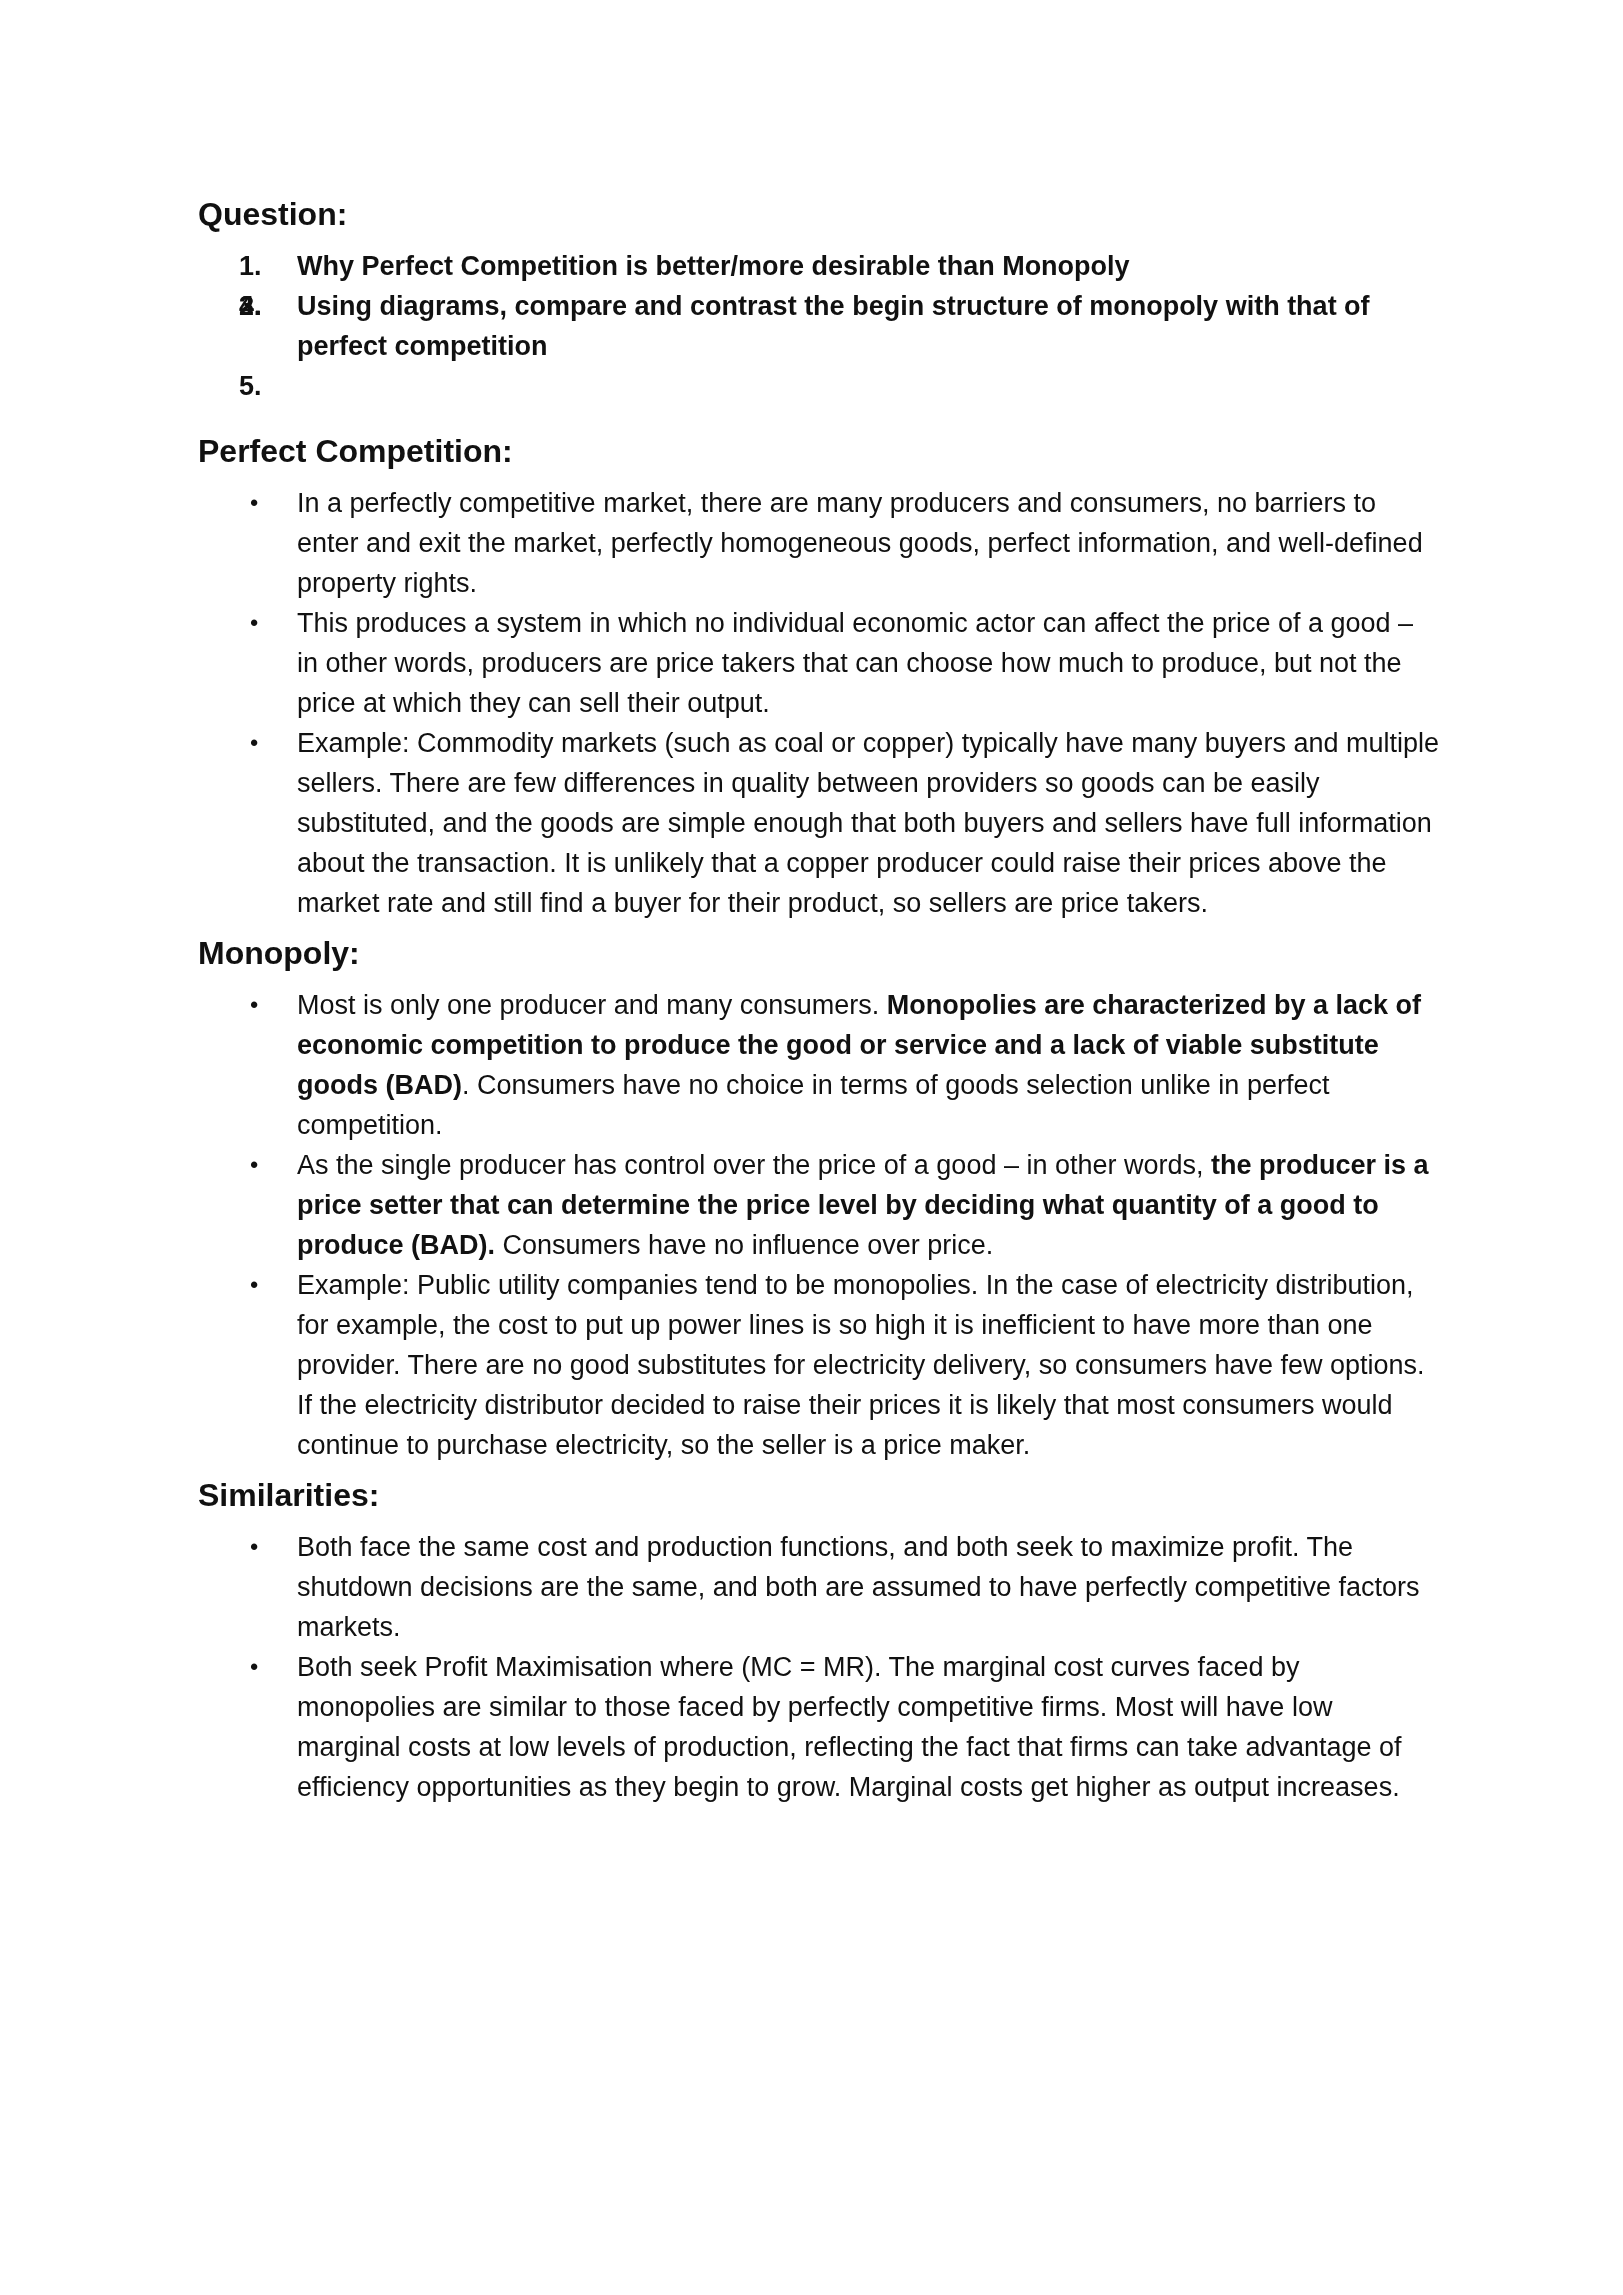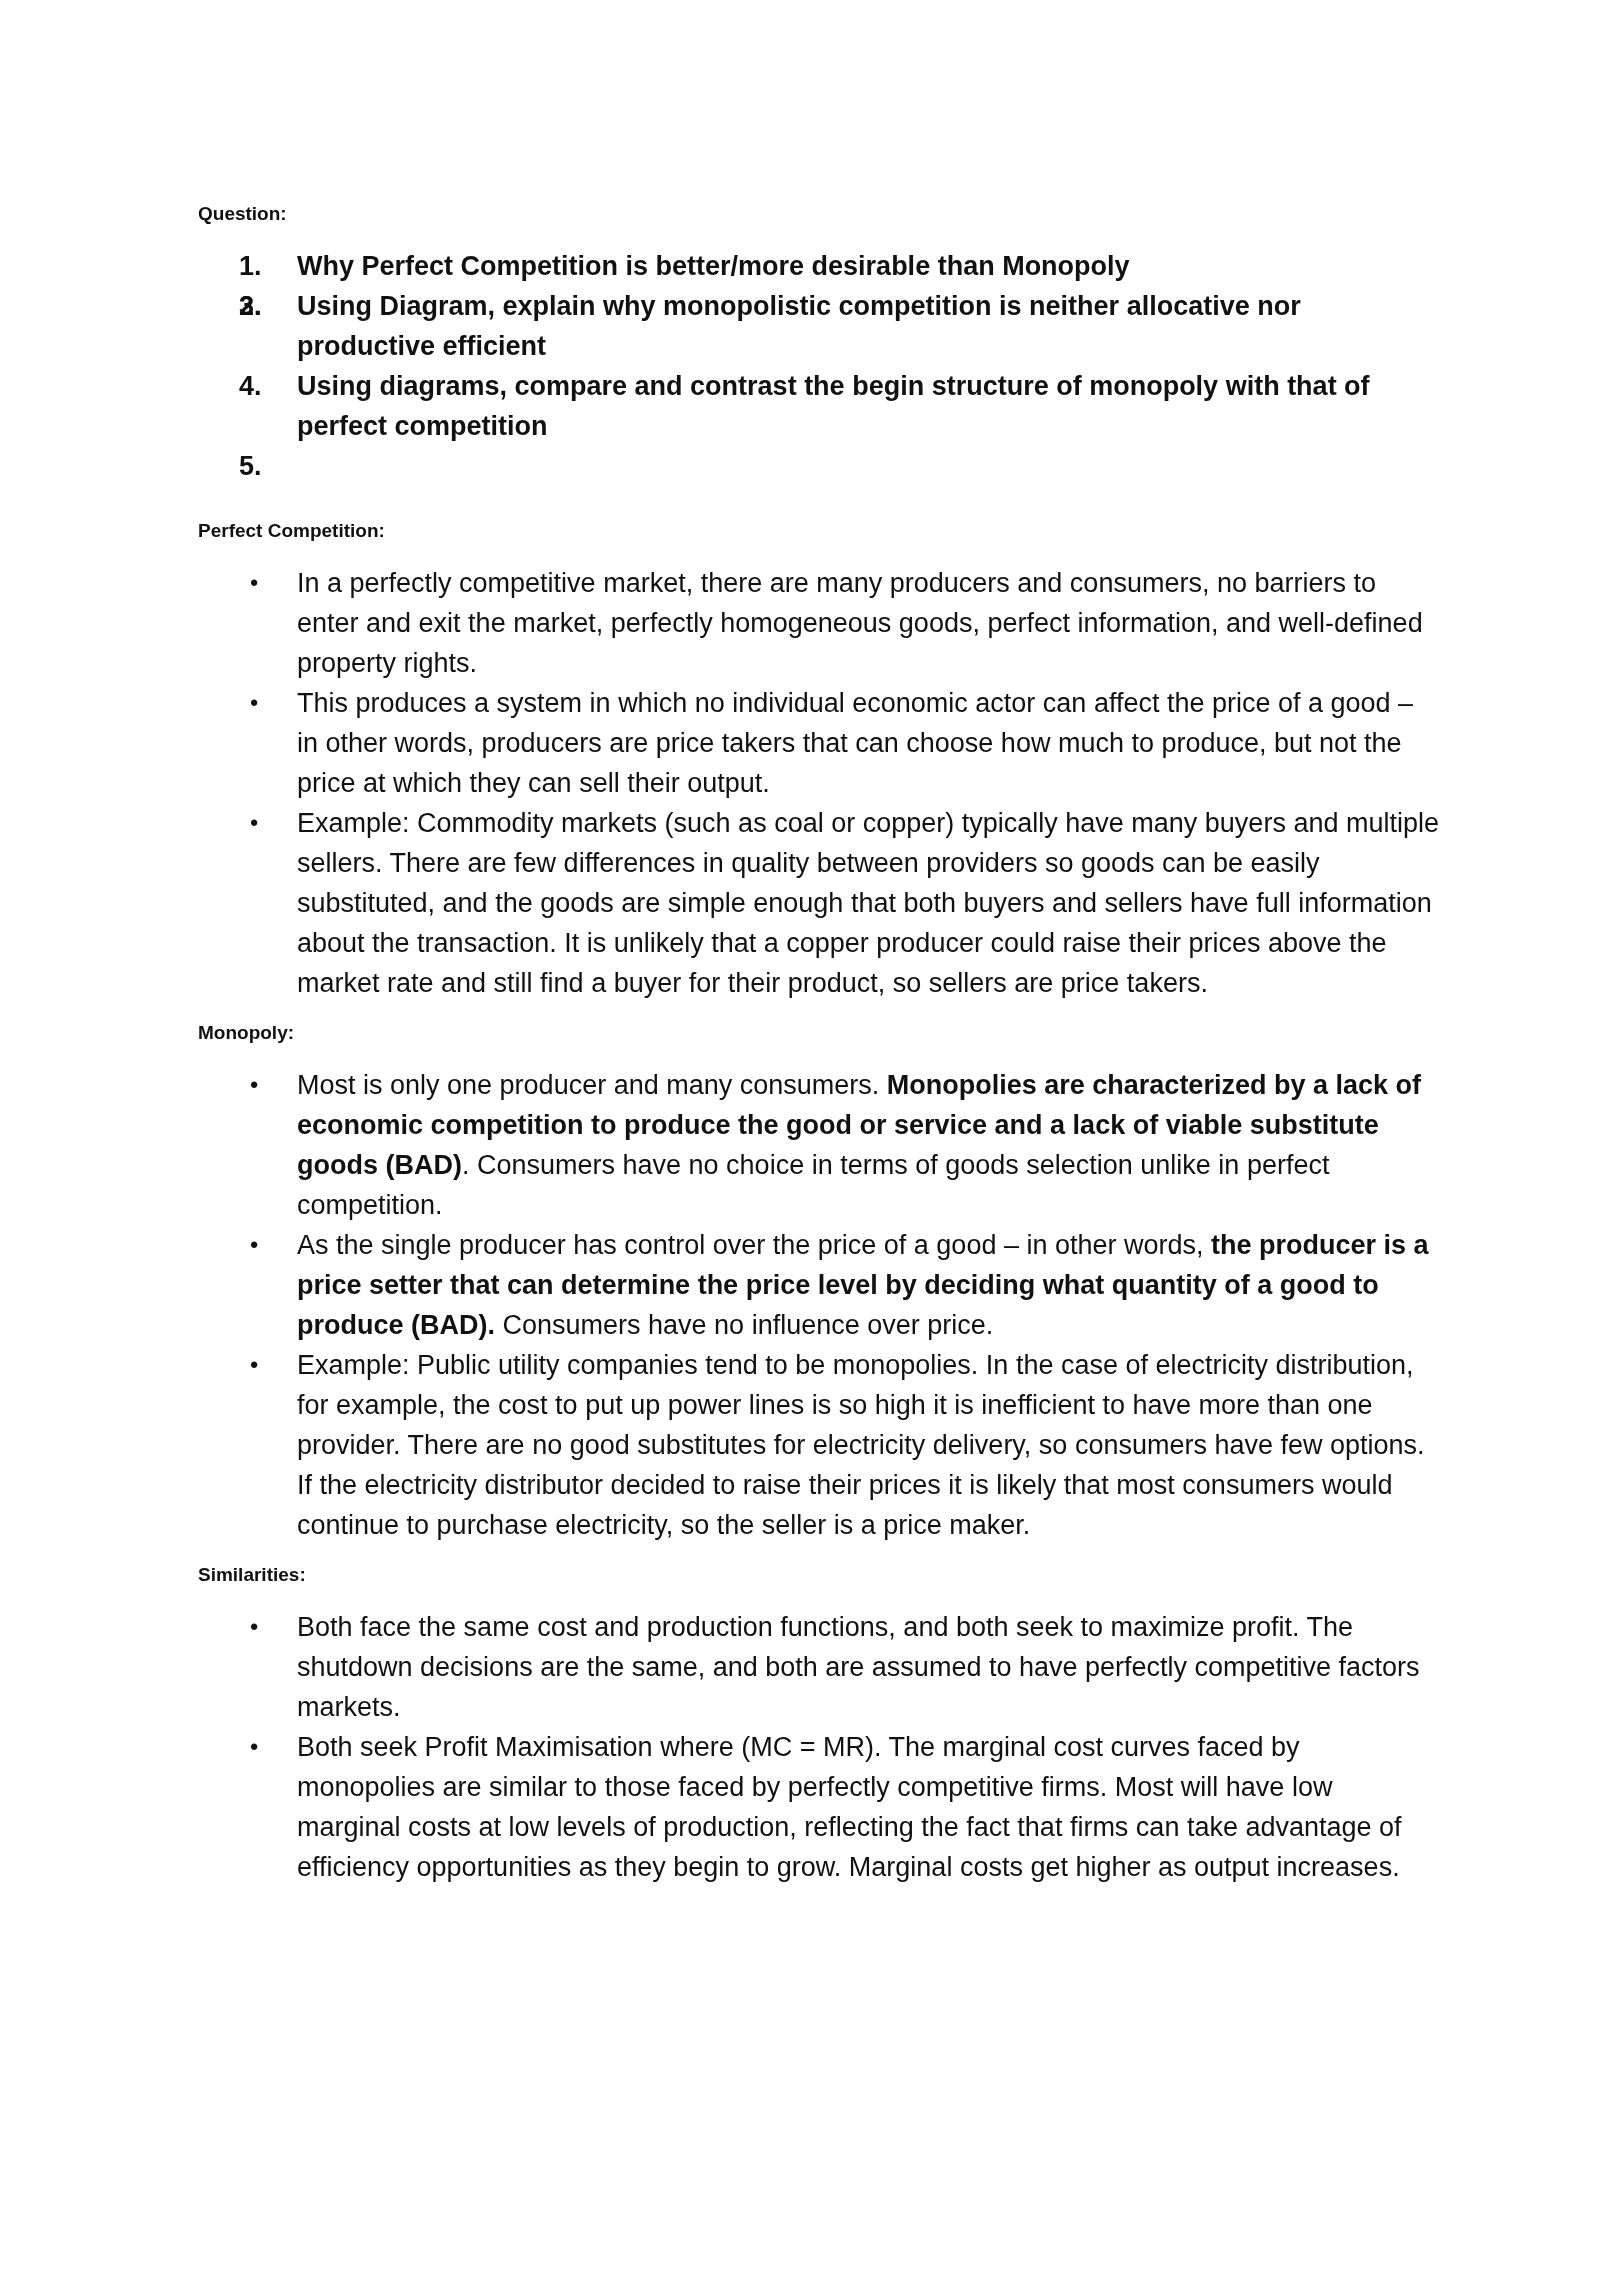--- a/index.html
+++ b/index.html
@@ -1,40 +1,40 @@
 <!DOCTYPE html>
 <html style="font-size:10.5px"><head>
 <meta charset="utf-8">
 <style>
   html, body { margin:0; padding:0; background:#ffffff; }
   body { width:1623px; height:2295px; position:relative; overflow:hidden;
          font-family:"Liberation Sans", sans-serif; color:#111111; }
   .page { position:absolute; left:198px; top:194px; width:1243px; }
-  .heading { font-weight:bold; font-size:19px; line-height:40px; margin:0; }
+  .heading { font-weight:bold; font-size:32px; line-height:40px; margin:0; }
   ol.qlist { margin:11.8px 0 0 0; padding:0; list-style:none; }
   ol.qlist li { position:relative; padding-left:99px; font-weight:bold; font-size:27px; line-height:40px; }
   ol.qlist li .num { position:absolute; left:41px; top:0; }
   ul.blist { margin:11.8px 0 0 0; padding:0; list-style:none; }
   ul.blist li { position:relative; padding-left:99px; font-size:27px; line-height:40px; }
   ul.blist li .bullet { position:absolute; left:52px; top:0; font-size:23.6px; }
   .b { font-weight:bold; }
   .gap-lg { height:65px; }
   .gap-sm { height:10.5px; }
 </style>
 </head>
 <body>
 
 <div class="page">
 
   <section>
     <p class="heading">Question:</p>
     <ol class="qlist">
       <li><span class="num">1.</span><span>Why Perfect Competition is better/more desirable than Monopoly</span></li>
       <li><span class="num">2.</span></li>
-      <li><span class="num">3.</span><span>Using Diagram, explain why monopolistic competition is neither allocative nor productive efficient</span></li>
+      <li><span class="num">3.</span></li>
       <li><span class="num">4.</span><span>Using diagrams, compare and contrast the begin structure of monopoly with that of perfect competition</span></li>
       <li><span class="num">5.</span></li>
     </ol>
   </section>
 
   <div class="gap-lg"></div>
 
   <section>
     <p class="heading">Perfect Competition:</p>
     <ul class="blist">

